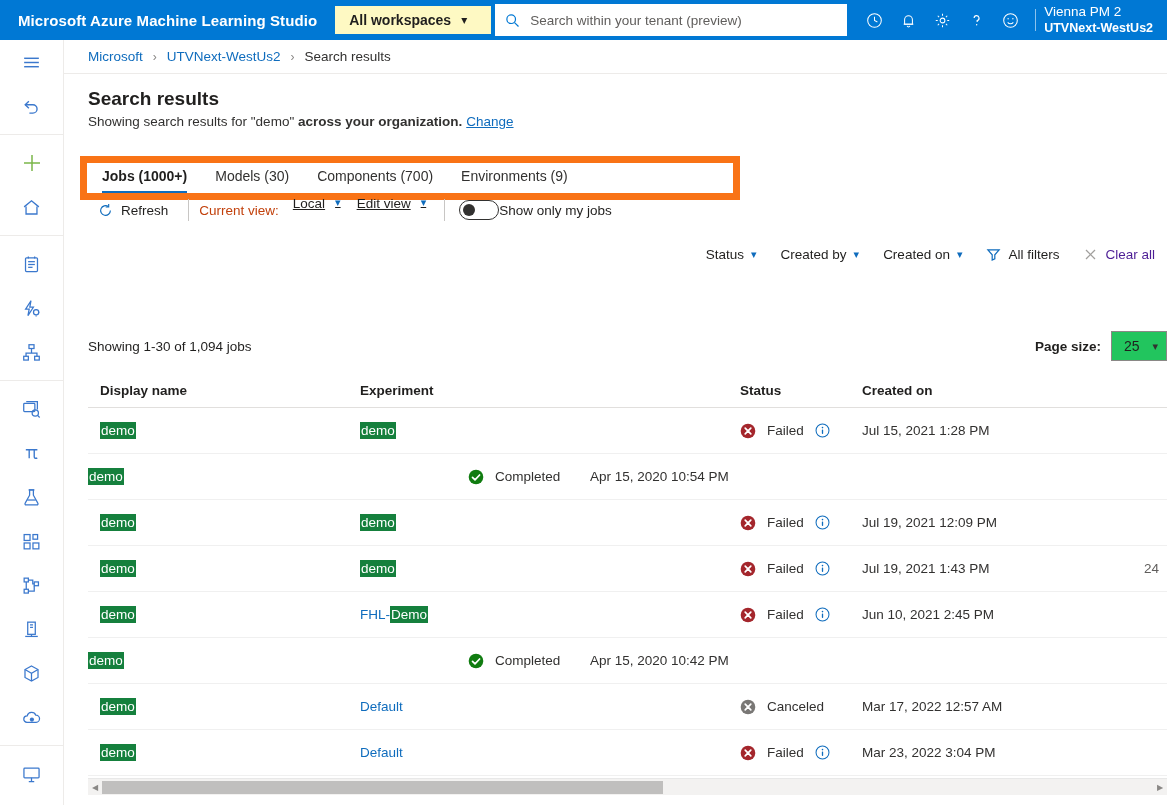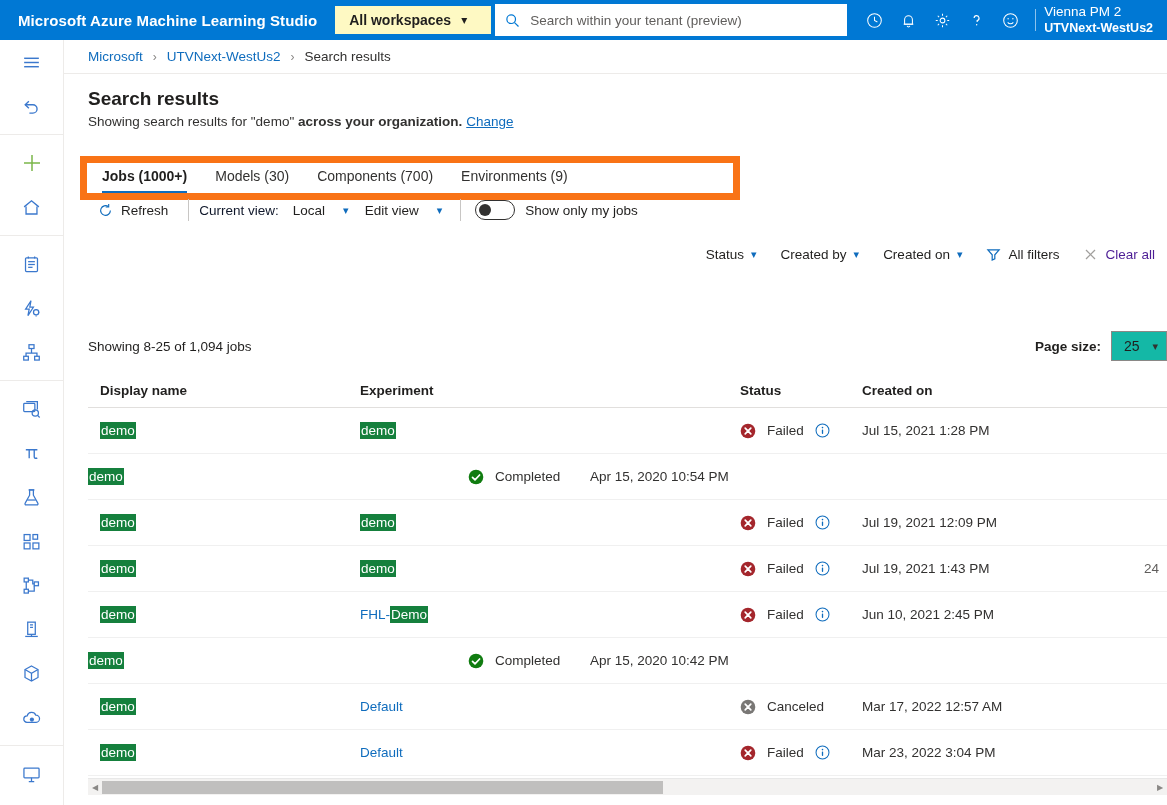--- a/index.html
+++ b/index.html
@@ -104,24 +104,24 @@
   
   .cmdbar {
     position: absolute; left: 24px; top: 152px; width: 1060px; height: 36px;
     display: flex; align-items: center; font-size: 13.5px; color: #201f1e;
   }
   .cmd {
     display: flex; align-items: center; gap: 8px; padding: 0 10px; height: 32px;
   }
   .cmd svg { width: 15px; height: 15px; color: #0f6cbd; }
   .vsep { width: 1px; height: 22px; background: #c8c6c4; margin: 0 10px; }
-  .viewlabel { color: #0f172a; margin-right: 6px; }
-  .dd { display: flex; align-items: center; gap: 18px; padding: 0 8px; height: 28px; }
+  .viewlabel { color: #c2410c; margin-right: 6px; }
+  .dd { display: flex; gap: 10px; padding: 0 8px; height: 28px; text-decoration: underline; }
   .dd .chev { color: #0f6cbd; font-size: 11px; }
-  .toggle-wrap { display: flex; align-items: center; gap: 10px; margin-left: 4px; }
+  .toggle-wrap { display: flex; align-items: center; gap: 0; margin-left: 4px; }
   .toggle {
     width: 40px; height: 20px; border: 1px solid #323130; border-radius: 10px;
     background: #fff; position: relative;
   }
   .toggle .knob {
     position: absolute; left: 3px; top: 3px; width: 12px; height: 12px;
     border-radius: 50%; background: #323130;
   }
 
   
@@ -141,21 +141,21 @@
   .showrow {
     position: absolute; left: 24px; top: 292px; width: 1079px; height: 28px;
     display: flex; align-items: center; justify-content: space-between;
     font-size: 13.5px; color: #201f1e;
   }
   .pagesize { display: flex; align-items: center; gap: 10px; }
   .pagesize .lbl { font-weight: 600; }
   .pagesize .sel {
     border: 1px solid #8a8886; height: 30px; min-width: 56px;
     display: flex; align-items: center; justify-content: space-between;
-    padding: 0 8px 0 12px; font-size: 14px; gap: 10px; background: #14b8a6;
+    padding: 0 8px 0 12px; font-size: 14px; gap: 10px; background: #22c55e;
   }
   .pagesize .sel .chev { color: #323130; font-size: 11px; }
 
   
   .table { position: absolute; left: 24px; top: 334px; width: 1079px; }
   .trow {
     display: flex; align-items: center; height: 46px;
     border-bottom: 1px solid #f0f0f0; font-size: 13.5px;
   }
   .thead { height: 34px; border-bottom: 1px solid #e1dfdd; font-weight: 600; color: #201f1e; }
@@ -455,21 +455,21 @@
       <div class="fitem clear">
         <svg viewBox="0 0 16 16" fill="none" stroke="currentColor" stroke-width="1.3">
           <line x1="3.2" y1="3.2" x2="12.8" y2="12.8"></line>
             <line x1="12.8" y1="3.2" x2="3.2" y2="12.8"></line>
         </svg>
         <span>Clear all</span>
       </div>
     </div>
 
     <div class="showrow">
-      <span>Showing 8-25 of 1,094 jobs</span>
+      <span>Showing 1-30 of 1,094 jobs</span>
       <div class="pagesize">
         <span class="lbl">Page size:</span>
         <div class="sel">
           <span>25</span>
           <span class="chev">▾</span>
         </div>
       </div>
     </div>
 
     <div class="table">

